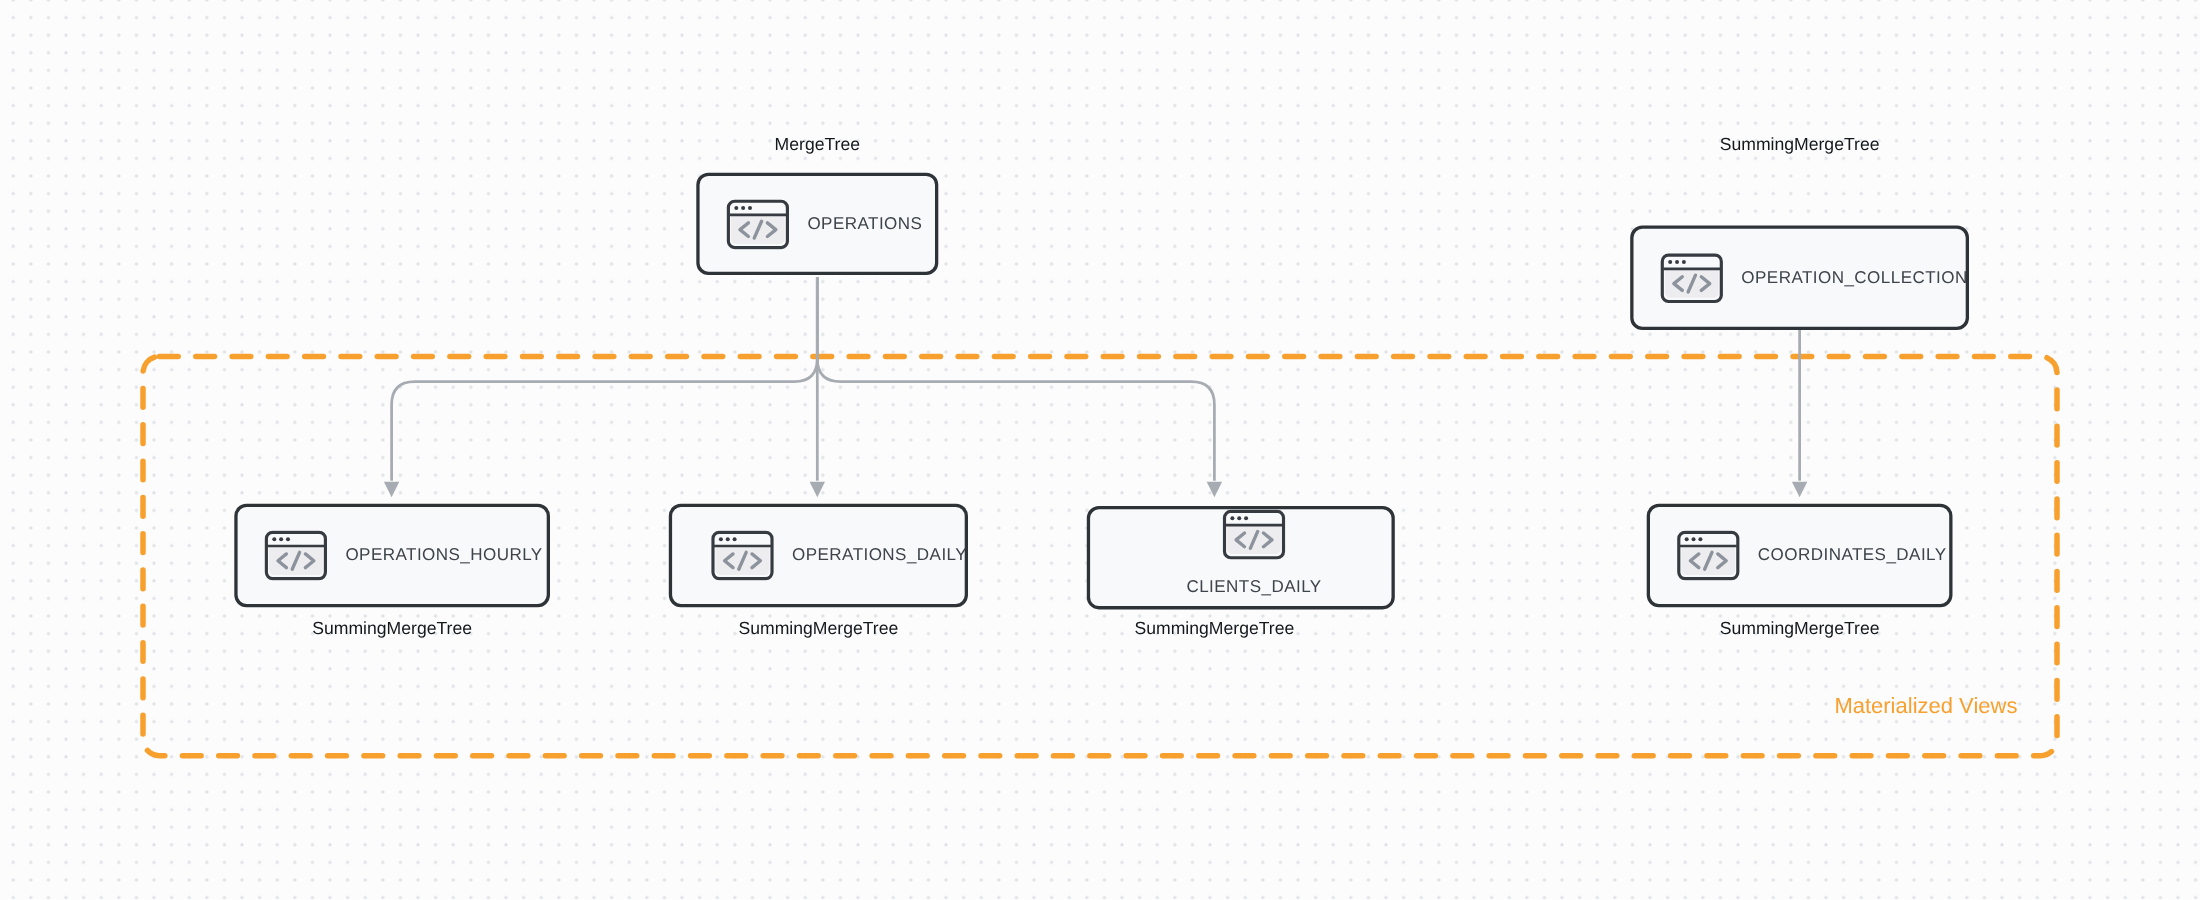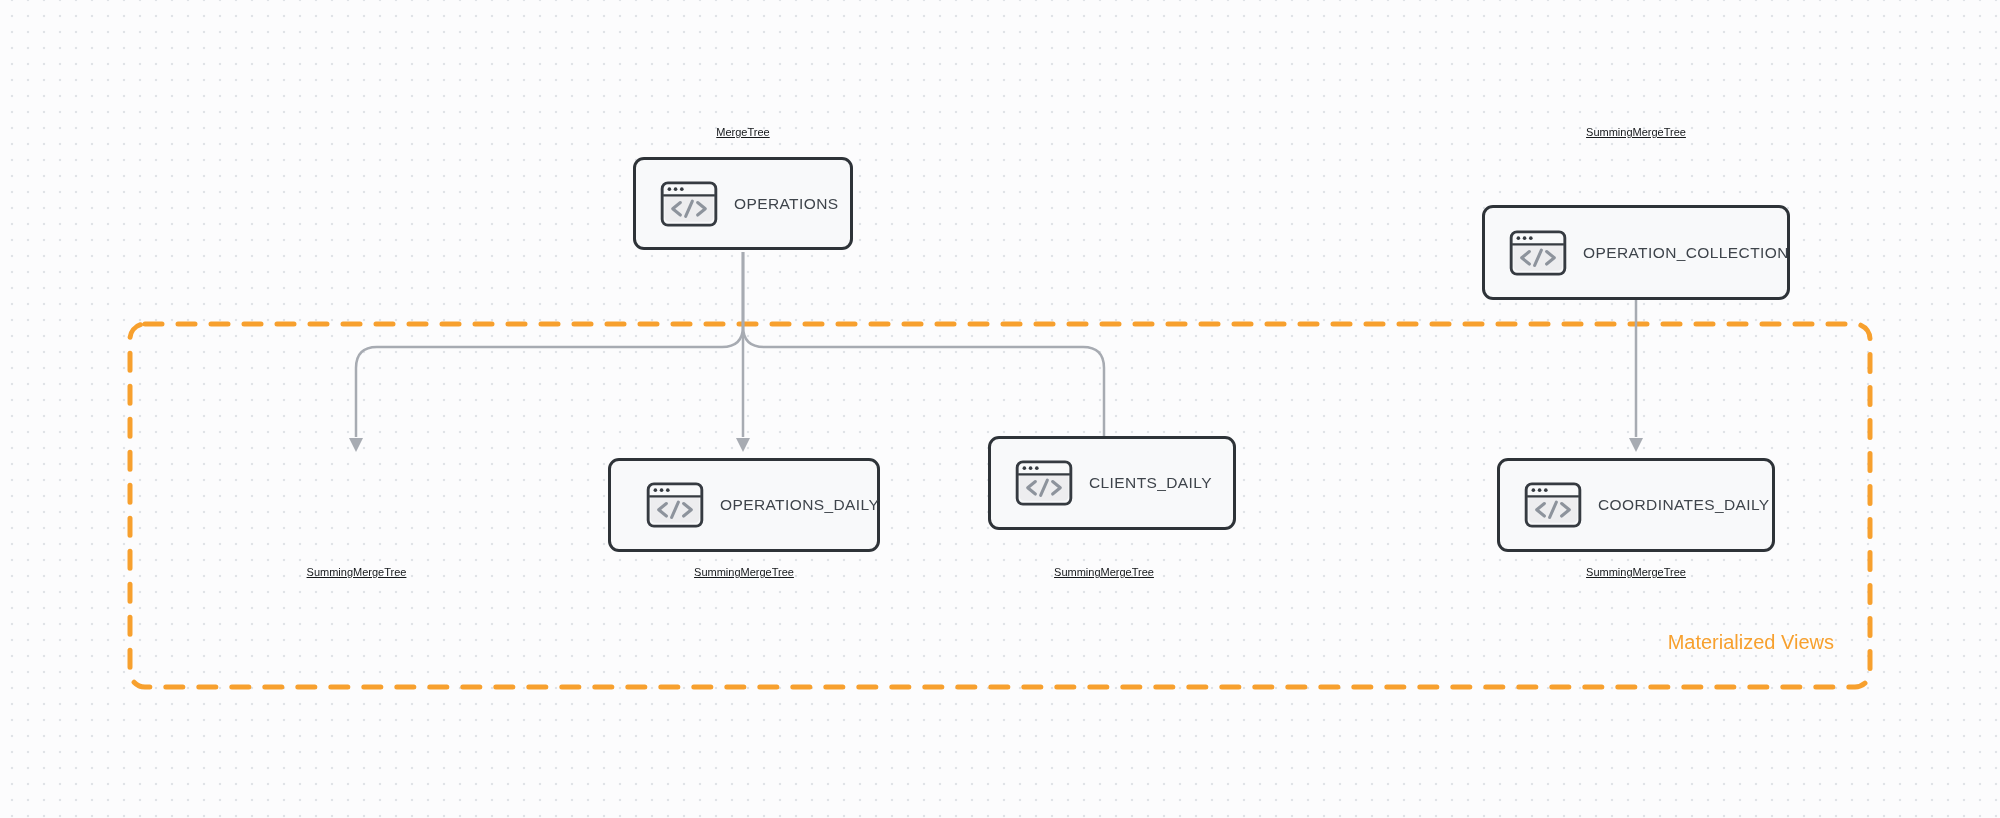--- a/index.html
+++ b/index.html
@@ -37,24 +37,23 @@
     font-weight: 500;
     letter-spacing: 0.4px;
     color: #3e444b;
     white-space: nowrap;
   }
   .engine-label {
     position: absolute;
     height: 20px;
     line-height: 20px;
     text-align: center;
-    font-size: 11px;
+    font-size: 16px;
     color: #15181b;
     white-space: nowrap;
-    text-decoration: underline;
   }
   .mv-label {
     position: absolute;
     left: 1528px; top: 627px;
     width: 306px;
     text-align: right;
     font-size: 20px;
     line-height: 30px;
     font-weight: 500;
     color: #f7a02e;
@@ -117,39 +116,55 @@
           <circle cx="16" cy="8.5" r="1.9" fill="#363b41"></circle>
           <circle cx="22.5" cy="8.5" r="1.9" fill="#363b41"></circle>
         <polyline points="21,22.5 13,29 21,35.5" fill="none" stroke="#8d939c" stroke-width="3.2" stroke-linecap="round" stroke-linejoin="round"></polyline>
         <line x1="26.5" y1="37" x2="33.5" y2="21" stroke="#8d939c" stroke-width="3.2" stroke-linecap="round"></line>
         <polyline points="39,22.5 47,29 39,35.5" fill="none" stroke="#8d939c" stroke-width="3.2" stroke-linecap="round" stroke-linejoin="round"></polyline>
       </svg>
     </span>
     <span class="node-label">OPERATION_COLLECTION</span>
   </div>
 
+  <div class="node" style="left:213px; top:458px; width:287px; height:94px;">
+    <span class="node-icon">
+      <svg viewBox="0 0 60 48" width="58" height="46">
+        <path d="M4.5 15 H55.5 V37 Q55.5 42.5 50 42.5 H10 Q4.5 42.5 4.5 37 Z" fill="#ededef"></path>
+        <rect x="2" y="2" width="56" height="44" rx="6" fill="none" stroke="#363b41" stroke-width="3"></rect>
+        <line x1="3" y1="15" x2="57" y2="15" stroke="#363b41" stroke-width="2.5"></line>
+        <circle cx="9.5" cy="8.5" r="1.9" fill="#363b41"></circle>
+          <circle cx="16" cy="8.5" r="1.9" fill="#363b41"></circle>
+          <circle cx="22.5" cy="8.5" r="1.9" fill="#363b41"></circle>
+        <polyline points="21,22.5 13,29 21,35.5" fill="none" stroke="#8d939c" stroke-width="3.2" stroke-linecap="round" stroke-linejoin="round"></polyline>
+        <line x1="26.5" y1="37" x2="33.5" y2="21" stroke="#8d939c" stroke-width="3.2" stroke-linecap="round"></line>
+        <polyline points="39,22.5 47,29 39,35.5" fill="none" stroke="#8d939c" stroke-width="3.2" stroke-linecap="round" stroke-linejoin="round"></polyline>
+      </svg>
+    </span>
+    <span class="node-label">OPERATIONS_HOURLY</span>
+  </div>
 
   <div class="node" style="left:608px; top:458px; width:272px; height:94px;padding-left:35px;">
     <span class="node-icon">
       <svg viewBox="0 0 60 48" width="58" height="46">
         <path d="M4.5 15 H55.5 V37 Q55.5 42.5 50 42.5 H10 Q4.5 42.5 4.5 37 Z" fill="#ededef"></path>
         <rect x="2" y="2" width="56" height="44" rx="6" fill="none" stroke="#363b41" stroke-width="3"></rect>
         <line x1="3" y1="15" x2="57" y2="15" stroke="#363b41" stroke-width="2.5"></line>
         <circle cx="9.5" cy="8.5" r="1.9" fill="#363b41"></circle>
           <circle cx="16" cy="8.5" r="1.9" fill="#363b41"></circle>
           <circle cx="22.5" cy="8.5" r="1.9" fill="#363b41"></circle>
         <polyline points="21,22.5 13,29 21,35.5" fill="none" stroke="#8d939c" stroke-width="3.2" stroke-linecap="round" stroke-linejoin="round"></polyline>
         <line x1="26.5" y1="37" x2="33.5" y2="21" stroke="#8d939c" stroke-width="3.2" stroke-linecap="round"></line>
         <polyline points="39,22.5 47,29 39,35.5" fill="none" stroke="#8d939c" stroke-width="3.2" stroke-linecap="round" stroke-linejoin="round"></polyline>
       </svg>
     </span>
     <span class="node-label">OPERATIONS_DAILY</span>
   </div>
 
-  <div class="node" style="left:988px; top:436px; width:248px; height:94px;">
+  <div class="node" style="left:988px; top:460px; width:280px; height:94px;flex-direction:column;">
     <span class="node-icon">
       <svg viewBox="0 0 60 48" width="58" height="46">
         <path d="M4.5 15 H55.5 V37 Q55.5 42.5 50 42.5 H10 Q4.5 42.5 4.5 37 Z" fill="#ededef"></path>
         <rect x="2" y="2" width="56" height="44" rx="6" fill="none" stroke="#363b41" stroke-width="3"></rect>
         <line x1="3" y1="15" x2="57" y2="15" stroke="#363b41" stroke-width="2.5"></line>
         <circle cx="9.5" cy="8.5" r="1.9" fill="#363b41"></circle>
           <circle cx="16" cy="8.5" r="1.9" fill="#363b41"></circle>
           <circle cx="22.5" cy="8.5" r="1.9" fill="#363b41"></circle>
         <polyline points="21,22.5 13,29 21,35.5" fill="none" stroke="#8d939c" stroke-width="3.2" stroke-linecap="round" stroke-linejoin="round"></polyline>
         <line x1="26.5" y1="37" x2="33.5" y2="21" stroke="#8d939c" stroke-width="3.2" stroke-linecap="round"></line>

